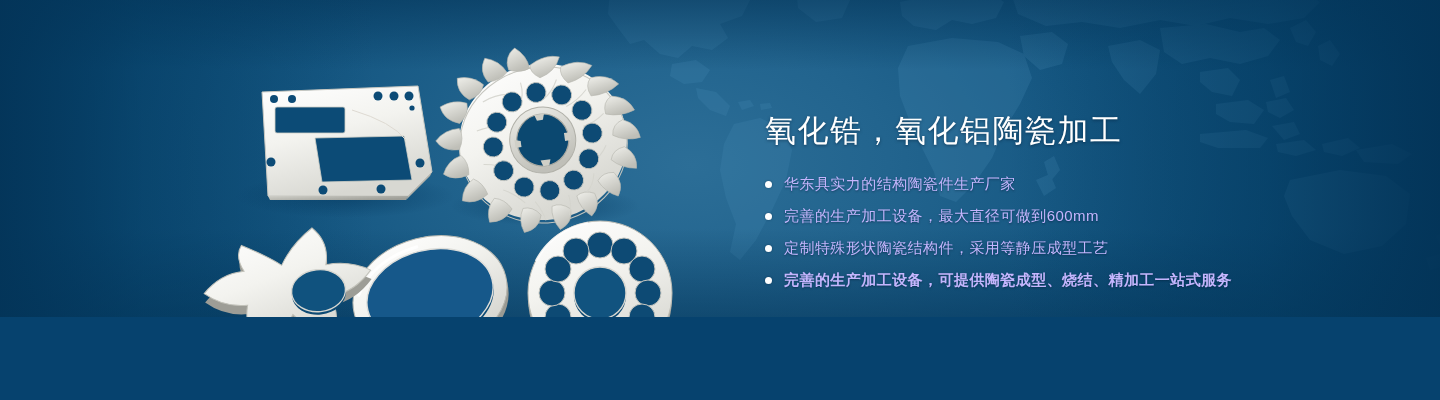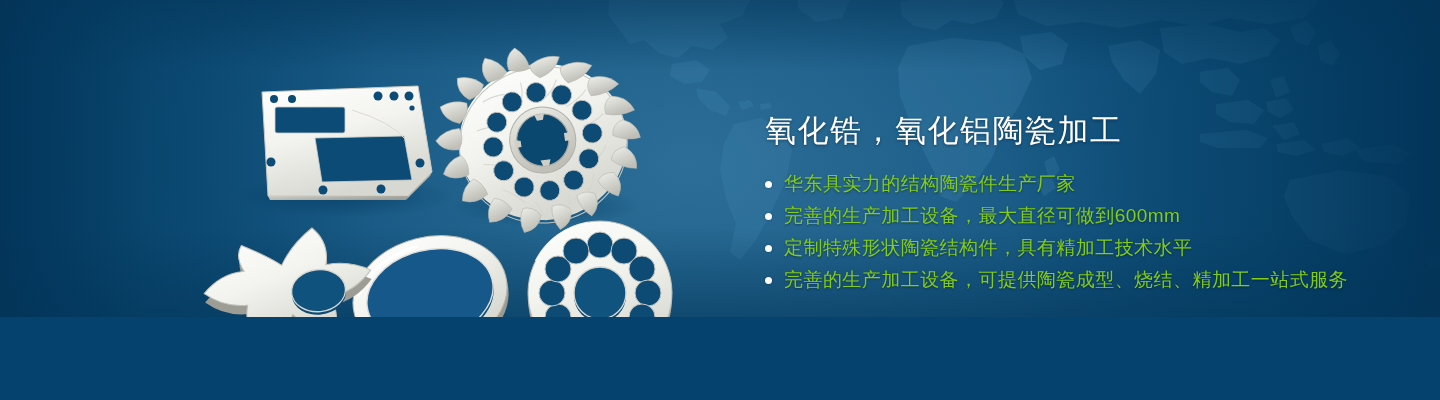--- a/index.html
+++ b/index.html
@@ -95,34 +95,34 @@
     list-style: none;
     margin: 0;
     padding: 0;
   }
   .feature-item {
     display: flex;
     align-items: center;
     margin-bottom: 12px;
     white-space: nowrap;
   }
-  .feature-item:last-child { margin-bottom: 0; }
+  .feature-item:last-child { margin-bottom: 0; font-weight: bold; }
   .bullet {
     flex: 0 0 auto;
     width: 7px;
     height: 7px;
     border-radius: 50%;
     background: #ffffff;
     margin-right: 12px;
     box-shadow: 0 0 2px rgba(0,30,60,0.5);
   }
   .feature-text {
-    font-size: 19px;
+    font-size: 15px;
     line-height: 20px;
-    color: #84cc16;
+    color: #c4b5fd;
     letter-spacing: 0.45px;
     text-shadow: 0 1px 2px rgba(0,25,50,0.5);
   }
 </style>
 </head>
 <body>
 
 <div class="banner">
 
   <div class="bg-base"></div>
@@ -363,21 +363,21 @@
       <li class="feature-item">
         <span class="bullet"></span>
         <span class="feature-text">华东具实力的结构陶瓷件生产厂家</span>
       </li>
       <li class="feature-item">
         <span class="bullet"></span>
         <span class="feature-text">完善的生产加工设备，最大直径可做到600mm</span>
       </li>
       <li class="feature-item">
         <span class="bullet"></span>
-        <span class="feature-text">定制特殊形状陶瓷结构件，具有精加工技术水平</span>
+        <span class="feature-text">定制特殊形状陶瓷结构件，采用等静压成型工艺</span>
       </li>
       <li class="feature-item">
         <span class="bullet"></span>
         <span class="feature-text">完善的生产加工设备，可提供陶瓷成型、烧结、精加工一站式服务</span>
       </li>
     </ul>
   </div>
 
 </div>
 

